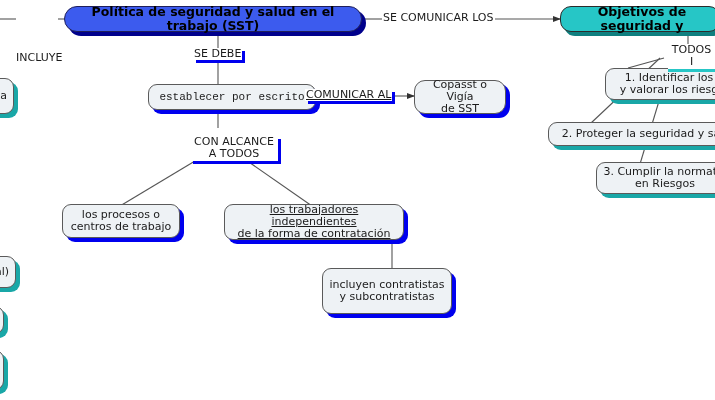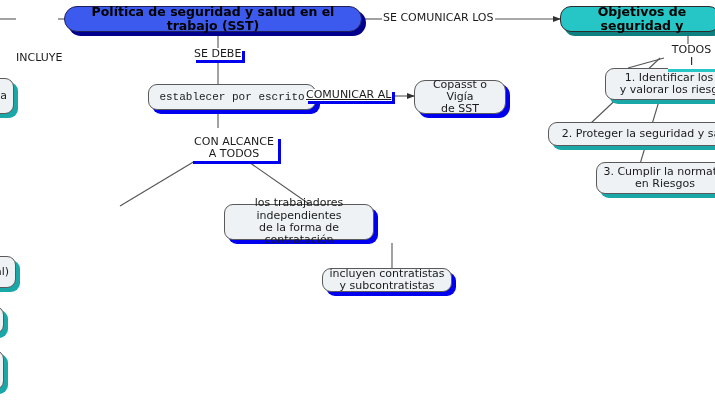--- a/index.html
+++ b/index.html
@@ -118,25 +118,27 @@
 
   <div class="node n-blue" style="left:64px;top:6px;width:298px;height:26px;">Política de seguridad y salud en el trabajo (SST)</div>
 
   <div class="node n-teal" style="left:560px;top:6px;width:160px;height:26px;justify-content:flex-start;padding-left:10px;">Objetivos de seguridad y</div>
 
   <div class="node n-ice sh-blue" style="left:148px;top:84px;width:168px;height:26px;font-family:Liberation Mono, monospace;">establecer por escrito</div>
 
   <div class="node n-ice sh-blue" style="left:414px;top:80px;width:92px;height:34px;border-radius:11px;">Copasst o Vigía
 de SST</div>
 
+  <div class="node n-ice sh-blue" style="left:62px;top:204px;width:118px;height:34px;">los procesos o
+centros de trabajo</div>
 
-  <div class="node n-ice sh-blue" style="left:224px;top:204px;width:150px;height:36px;">los trabajadores independientes
+  <div class="node n-ice sh-blue" style="left:224px;top:204px;width:180px;height:36px;text-decoration:underline;">los trabajadores independientes
 de la forma de contratación</div>
 
-  <div class="node n-ice sh-blue" style="left:322px;top:268px;width:130px;height:24px;">incluyen contratistas
+  <div class="node n-ice sh-blue" style="left:322px;top:268px;width:130px;height:46px;">incluyen contratistas
 y subcontratistas</div>
 
   <div class="node n-ice sh-teal" style="left:605px;top:68px;width:128px;height:32px;">1. Identificar los
 y valorar los riesg</div>
 
   <div class="node n-ice sh-teal" style="left:548px;top:122px;width:186px;height:24px;">2. Proteger la seguridad y sa</div>
 
   <div class="node n-ice sh-teal" style="left:596px;top:162px;width:138px;height:32px;">3. Cumplir la normativ
 en Riesgos</div>
 

